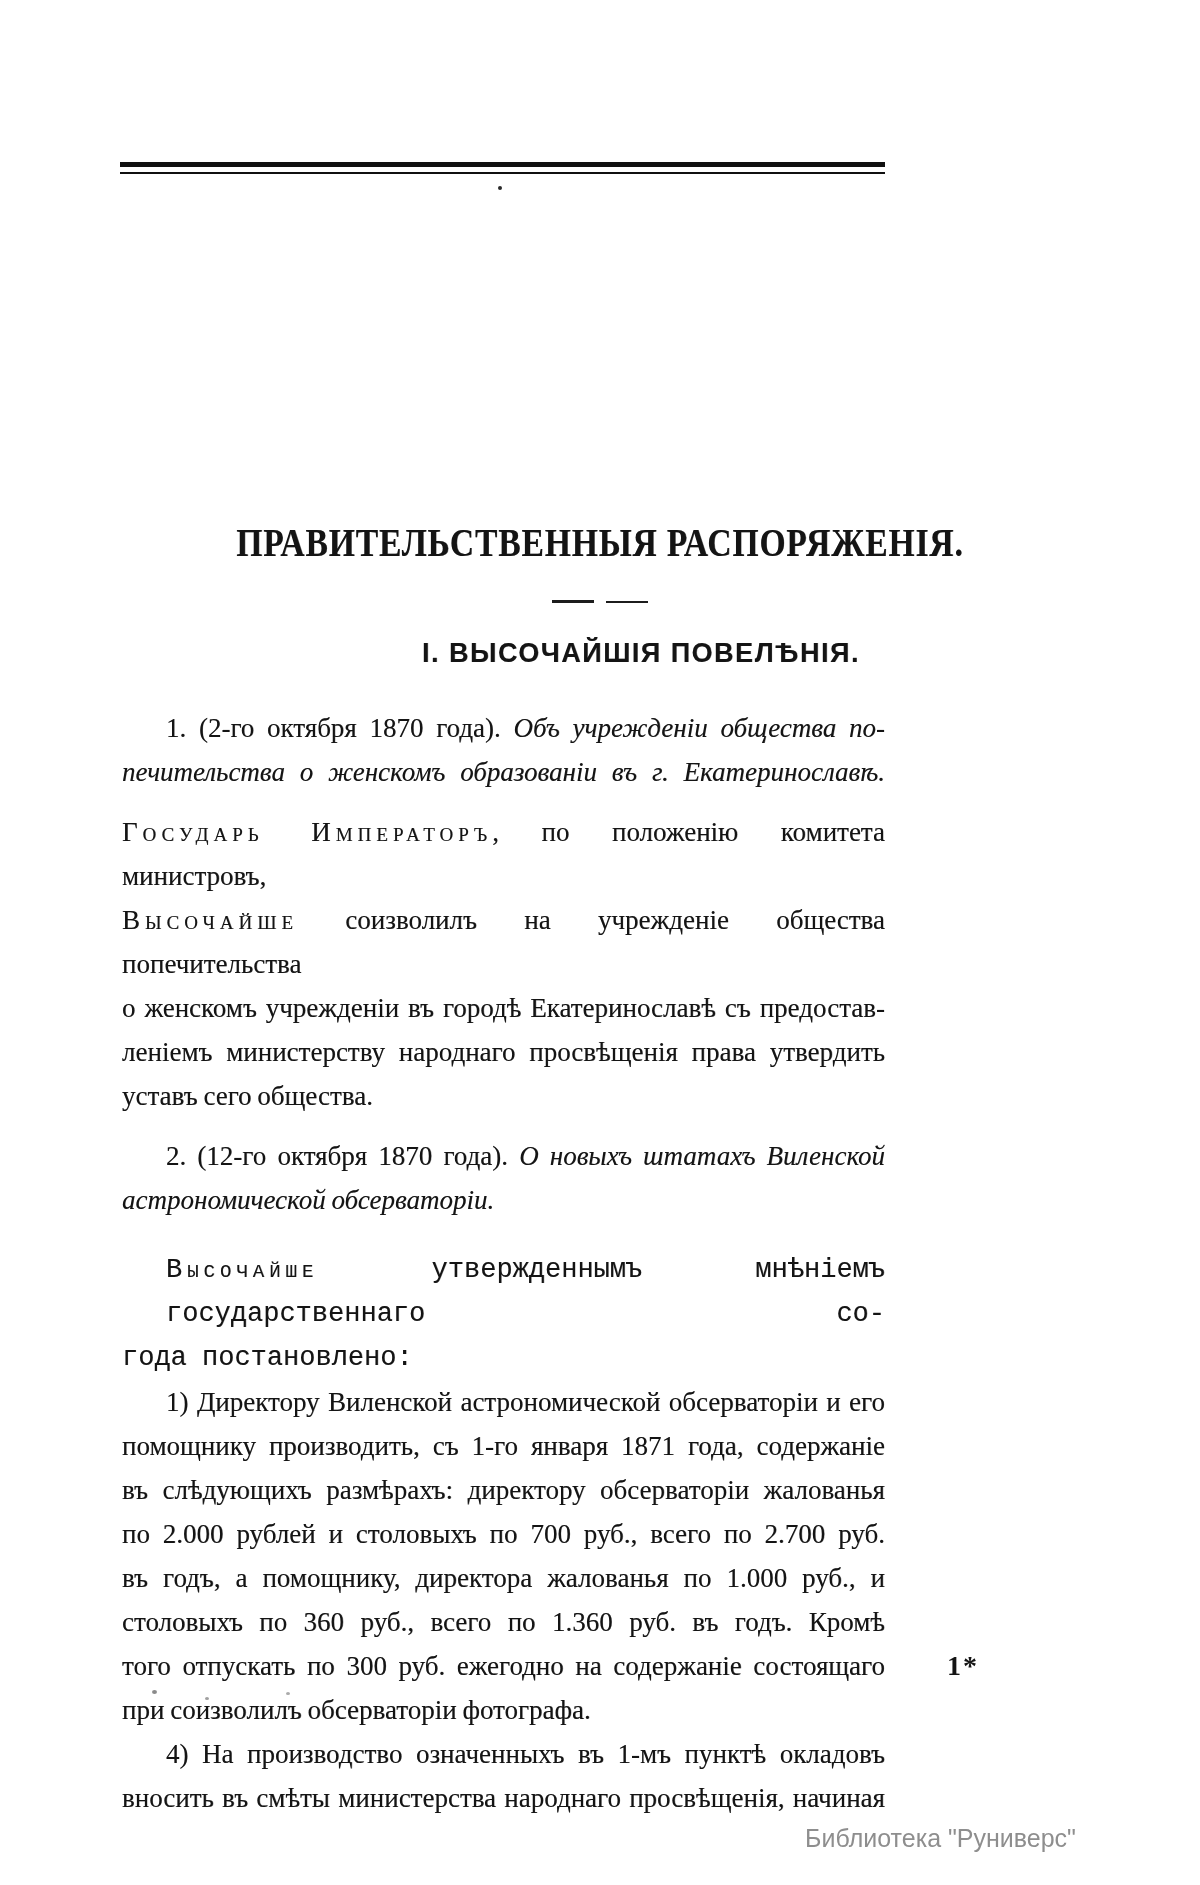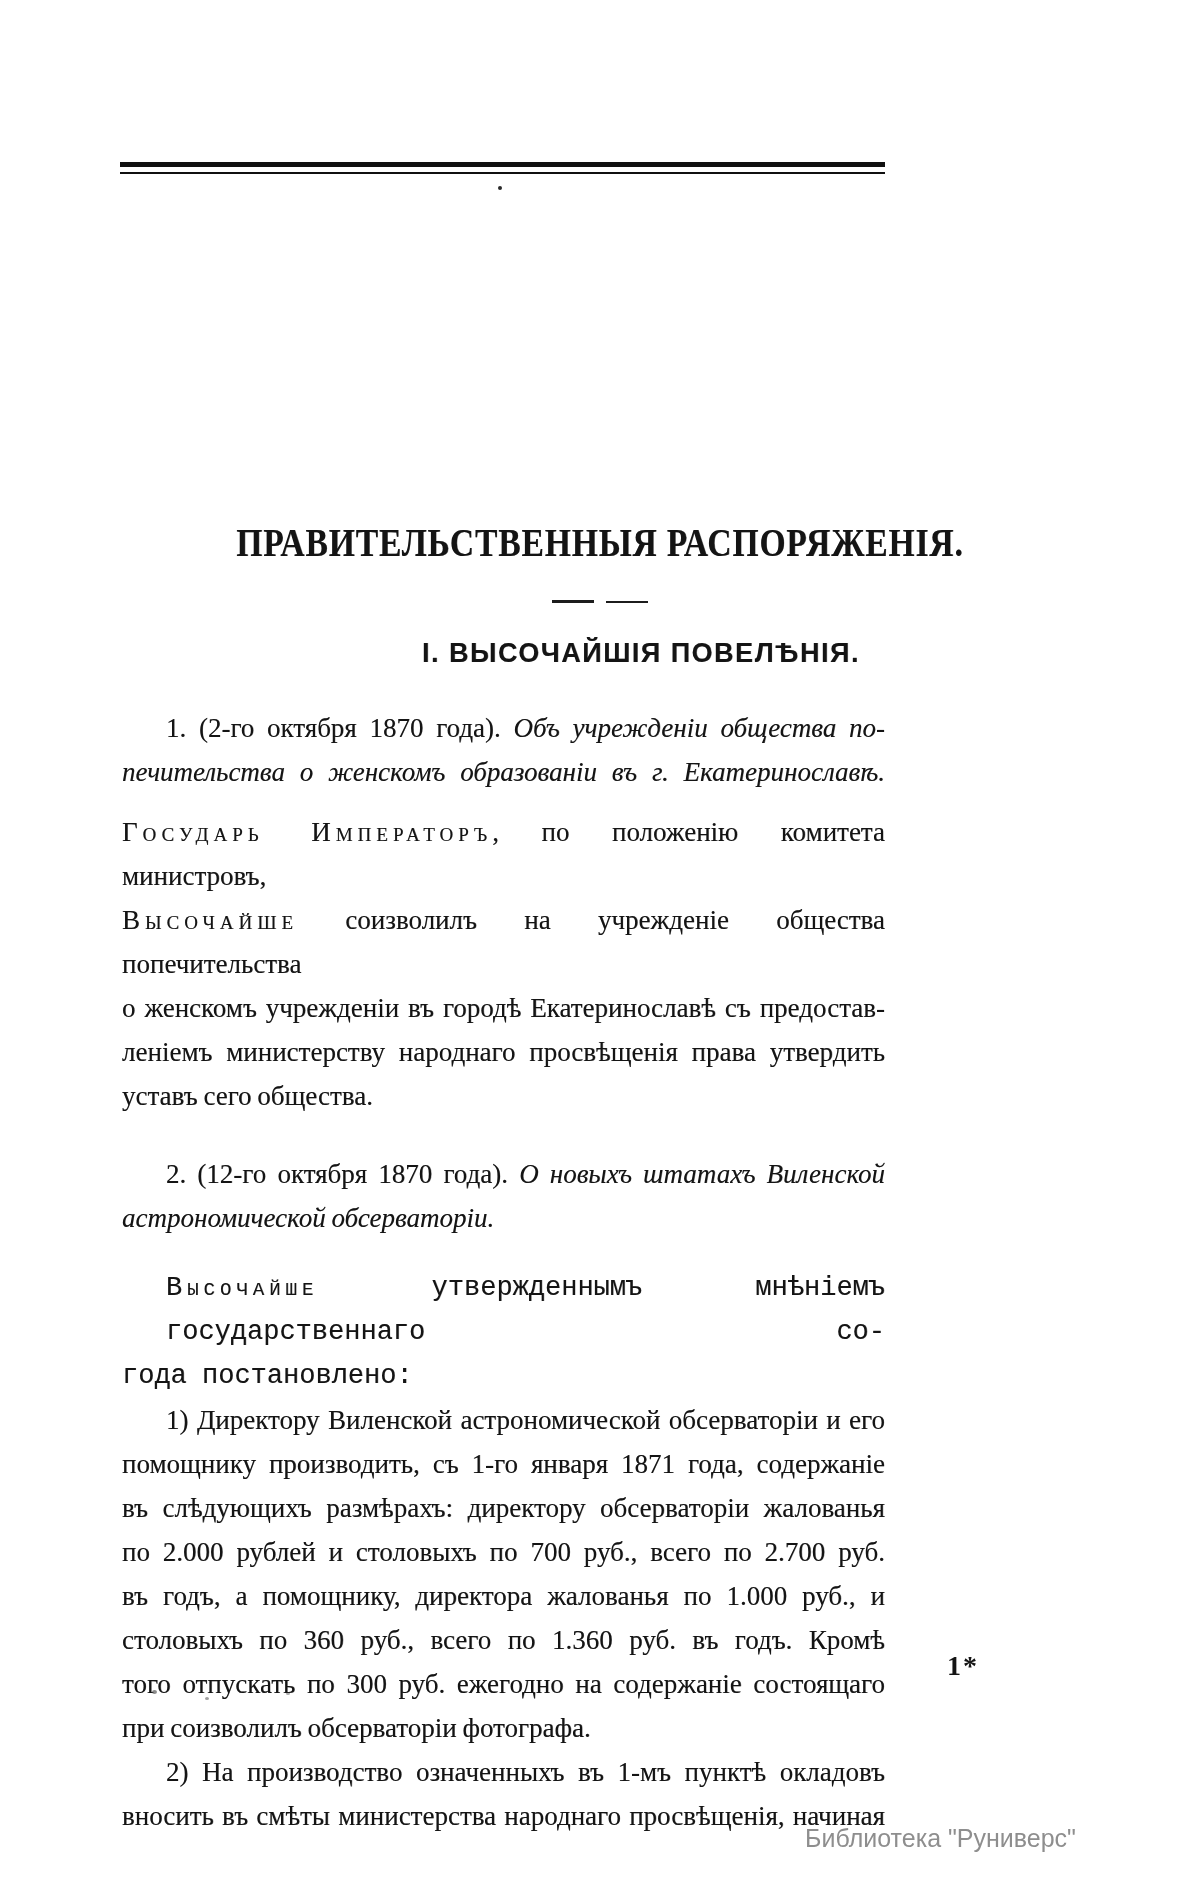--- a/index.html
+++ b/index.html
@@ -51,21 +51,21 @@
     text-shadow: 0.35px 0.35px 0 rgba(0,0,0,.4);
     word-spacing: -1px;
   }
   .line { text-align: justify; text-align-last: justify; }
   .line.endp { text-align-last: left; }
   .ind { padding-left: 44px; }
   .it { font-style: italic; }
   .sc { font-variant: small-caps; letter-spacing: 5px; margin-top: 8px; }
 
   .g-par1  { margin-top: 16px; }
-  .g-item2 { margin-top: 34px; }
+  .g-item2 { margin-top: 16px; }
   .g-par2  { margin-top: 26px; font-family: Liberation Mono, monospace; }
 
   .signature {
     position: absolute; left: 947px; top: 1650px;
     font-size: 28px; font-weight: 700; letter-spacing: 2px;
   }
   .watermark {
     position: absolute; right: 124px; top: 1824px;
     font-family: "Liberation Sans", "DejaVu Sans", sans-serif;
     font-size: 25px; color: #8e8e8e;
@@ -120,21 +120,21 @@
       <div class="line"><span>помощнику производить, съ 1-го января 1871 года, содержаніе</span></div>
       <div class="line"><span>въ слѣдующихъ размѣрахъ: директору обсерваторіи жалованья</span></div>
       <div class="line"><span>по 2.000 рублей и столовыхъ по 700 руб., всего по 2.700 руб.</span></div>
       <div class="line"><span>въ годъ, а помощнику, директора жалованья по 1.000 руб., и</span></div>
       <div class="line"><span>столовыхъ по 360 руб., всего по 1.360 руб. въ годъ. Кромѣ</span></div>
       <div class="line"><span>того отпускать по 300 руб. ежегодно на содержаніе состоящаго</span></div>
       <div class="line endp"><span>при соизволилъ обсерваторіи фотографа.</span></div>
     </div>
 
     <div class="g-point2">
-      <div class="line ind"><span>2) На производство означенныхъ въ 1-мъ пунктѣ окладовъ</span></div>
+      <div class="line ind"><span>4) На производство означенныхъ въ 1-мъ пунктѣ окладовъ</span></div>
       <div class="line"><span>вносить въ смѣты министерства народнаго просвѣщенія, начиная</span></div>
     </div>
 
   </div>
 
   <div class="speck s2"></div>
   <div class="speck s3"></div>
   <div class="speck s4"></div>
 
   <div class="signature">1*</div>

